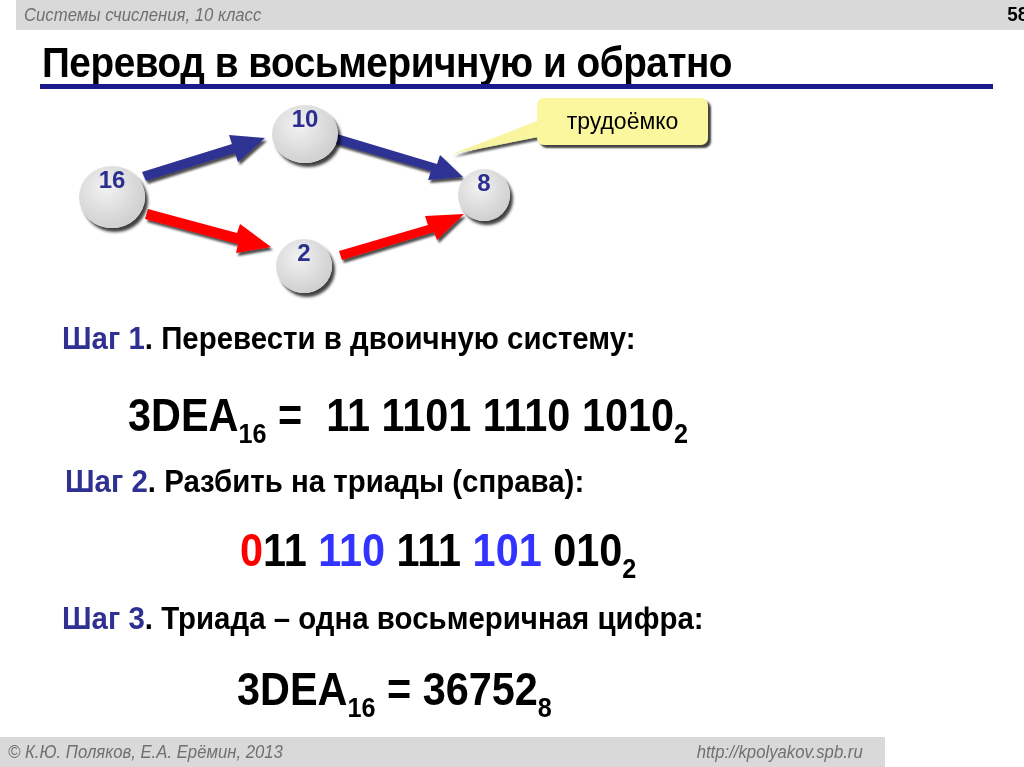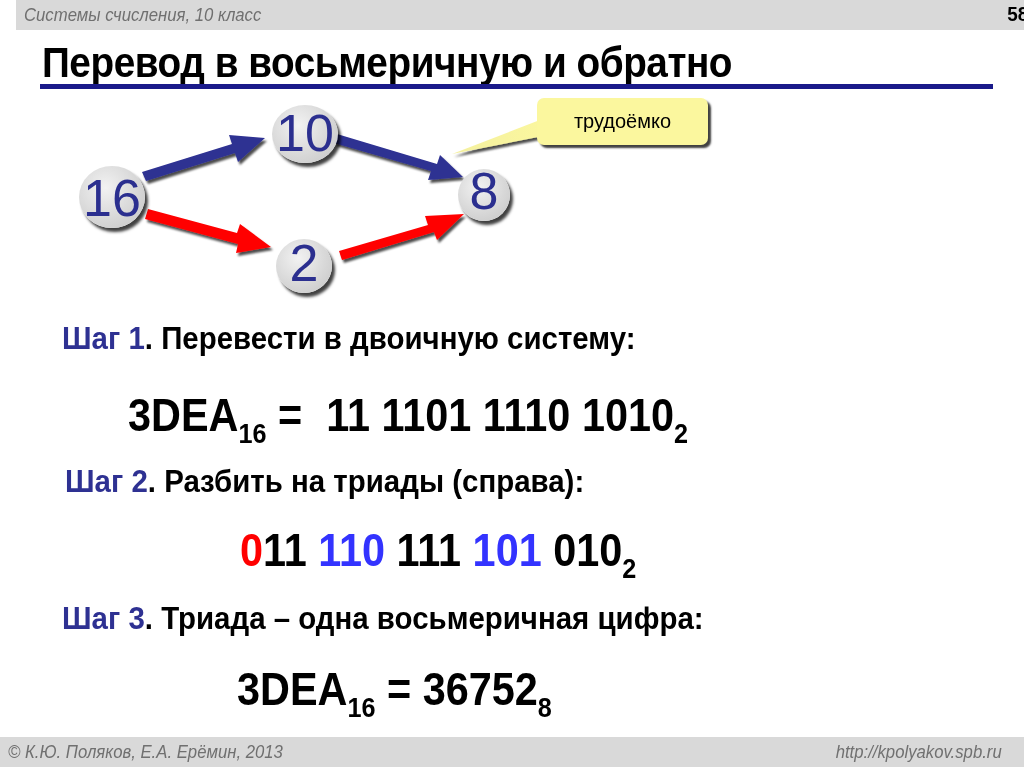--- a/index.html
+++ b/index.html
@@ -30,44 +30,44 @@
     }
     .title-rule {
       position: absolute; left: 40px; top: 84px; width: 953px; height: 5px;
       background: #1a1a8a;
     }
     svg.diagram { position: absolute; left: 0; top: 90px; }
     .node {
       position: absolute; border-radius: 50%;
       background: radial-gradient(circle at 40% 35%, #f2f2f2 0%, #d8d8d8 55%, #c4c4c4 100%);
       box-shadow: 3px 4px 3px rgba(0,0,0,0.75);
-      display: flex; align-items: flex-end; justify-content: center;
-      color: #2b2f8f; font-weight: normal; font-size: 52px;
+      display: flex; align-items: flex-start; justify-content: center;
+      color: #2b2f8f; font-weight: bold; font-size: 24px;
     }
     .callout {
       position: absolute; left: 537px; top: 98px; width: 171px; height: 47px;
       background: #fbf79e; border-radius: 7px;
       box-shadow: 3px 3px 2px rgba(0,0,0,0.75);
       display: flex; align-items: center; justify-content: center;
-      font-size: 20px; color: #000;
+      font-size: 23px; color: #000;
     }
     .step {
       position: absolute; font-size: 32px; font-weight: bold; color: #000;
       white-space: nowrap; transform: scaleX(0.92); transform-origin: left center;
     }
     .step .step-label { color: #2e3192; }
     .eq {
       position: absolute; font-size: 46px; font-weight: bold; color: #000;
       white-space: nowrap; transform: scaleX(0.9); transform-origin: left center;
     }
     .eq sub { font-size: 28px; vertical-align: -12px; line-height: 0; }
     .red { color: #ff0000; }
     .blue { color: #3333ff; }
     .footer-bar {
-      position: absolute; left: 0; top: 737px; width: 1024px; height: 30px;
+      position: absolute; left: 0; top: 737px; width: 885px; height: 30px;
       background: #d9d9d9;
     }
     .footer-left {
       position: absolute; left: 8px; top: 4px;
       font-size: 19px; font-style: italic; color: #707070;
       transform: scaleX(0.88); transform-origin: left center; white-space: nowrap;
     }
     .footer-right {
       position: absolute; right: 22px; top: 4px;
       font-size: 19px; font-style: italic; color: #707070;

